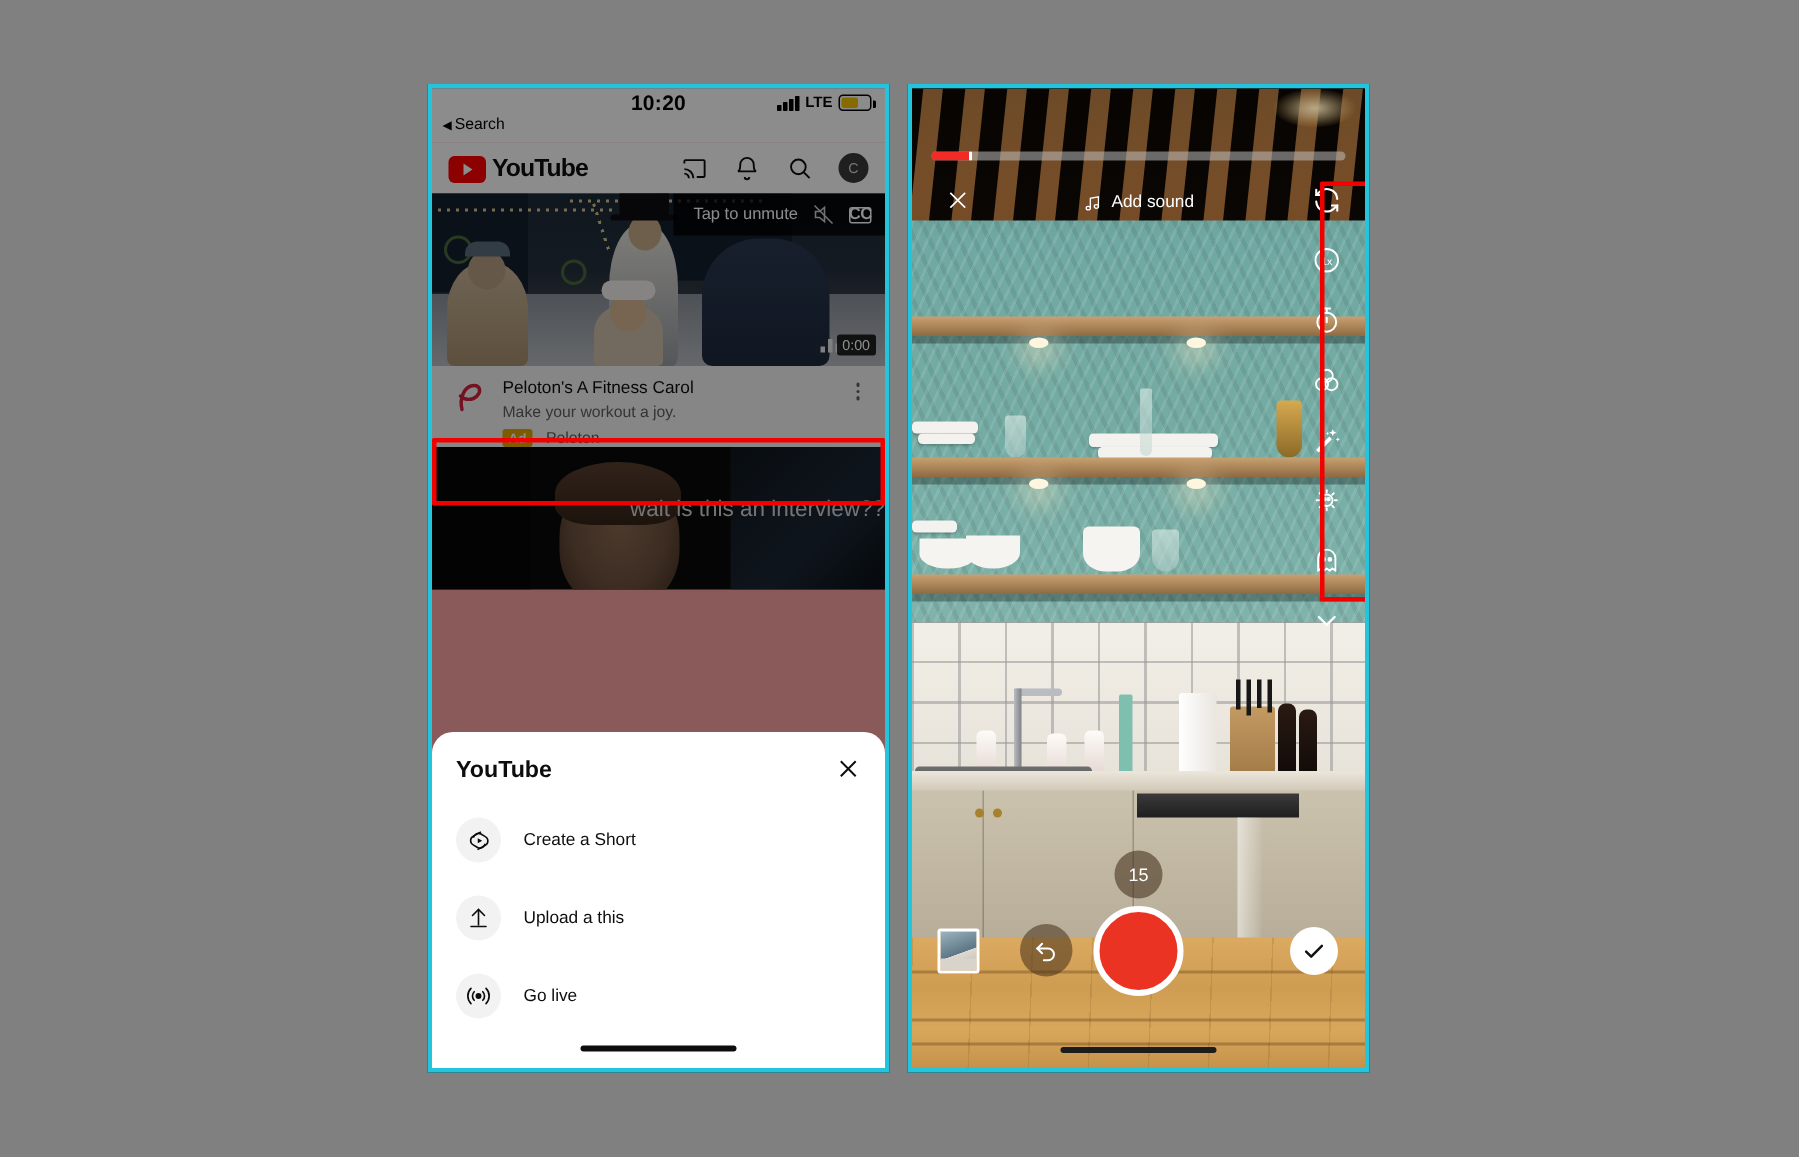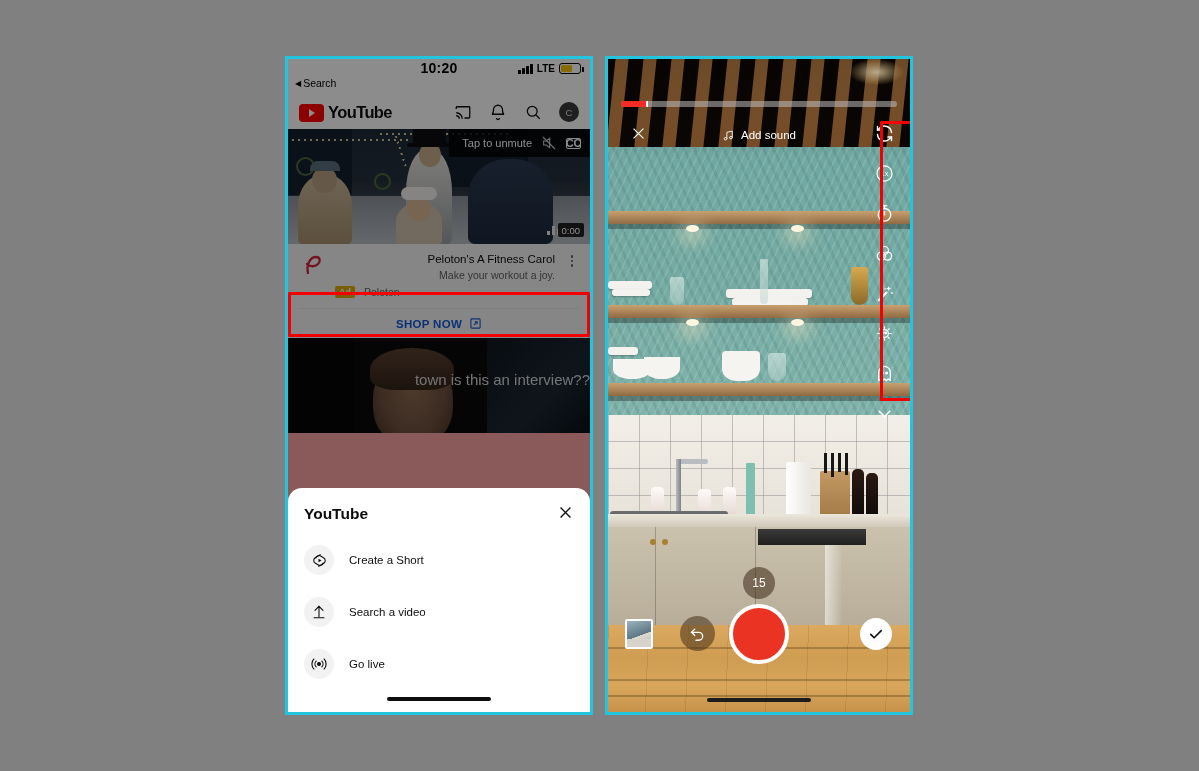--- a/index.html
+++ b/index.html
@@ -94,21 +94,21 @@
     font-size:10px;line-height:14px;padding:3px 7px;z-index:5;max-width:200px;
   }
   .dur{position:absolute;right:6px;bottom:7px;background:rgba(0,0,0,.82);color:#fff;font-size:9.5px;
     padding:1.5px 4px;border-radius:2px;z-index:6;}
   .bars{position:absolute;right:30px;bottom:9px;display:flex;align-items:flex-end;gap:1.5px;z-index:6;}
   .bars i{width:3.5px;background:#e8e8e8;display:block;}
   .bars i:nth-child(1){height:4px}.bars i:nth-child(2){height:9px}.bars i:nth-child(3){height:6px}
 
   
   .ad-block{background:#f4f4f4;padding:8px 11px 0 11px;position:relative;}
-  .ad-row{display:flex;gap:10px;text-align:right;}
+  .ad-row{display:flex;gap:10px;}
   .ad-logo{width:26px;height:26px;flex:0 0 26px;display:flex;align-items:center;justify-content:center;}
   .ad-meta{flex:1;min-width:0;}
   .ad-title{font-size:11.5px;color:#0d0d0d;font-weight:400;line-height:15px;}
   .ad-sub{font-size:10.5px;color:#606060;margin-top:2px;}
   .ad-tagrow{display:flex;align-items:center;gap:9px;margin-top:5px;}
   .ad-tag{background:#e0a800;color:#fff;font-size:9px;font-weight:700;padding:1px 4px;border-radius:2px;}
   .ad-brand{font-size:10.5px;color:#606060;}
   .kebab{width:14px;flex:0 0 14px;display:flex;flex-direction:column;align-items:center;gap:2px;padding-top:3px;}
   .kebab i{width:2.5px;height:2.5px;border-radius:50%;background:#606060;display:block;}
   .shop-now{
@@ -345,36 +345,28 @@
                 <span class="ad-tag">Ad</span>
                 <span class="ad-brand">Peloton</span>
               </div>
             </div>
             <div class="kebab">
                 <i></i>
                 <i></i>
                 <i></i>
               </div>
           </div>
-          <div class="shop-now">
-            <span>SHOP NOW</span>
-            <svg width="13" height="13" viewBox="0 0 24 24" fill="none" stroke="#1558d6" stroke-width="2">
-              <rect x="3.5" y="3.5" width="17" height="17" rx="1.5"></rect>
-                <path d="M9 15l6-6"></path>
-                <path d="M10.5 9H15v4.5"></path>
-            </svg>
-          </div>
         </div>
 
         <div class="vid2">
           <div class="zk-bg"></div>
           <div class="zk-bg2"></div>
           <div class="zk-face"></div>
           <div class="zk-hair"></div>
-          <div class="vid2-cap">town is this an interview??</div>
+          <div class="vid2-cap">wait is this an interview??</div>
         </div>
 
         <div class="yt-dim"></div>
 
         <div class="sheet">
           <div class="sheet-head">
             <span class="sheet-title">YouTube</span>
             <span class="sheet-close">
               <svg width="17" height="17" viewBox="0 0 24 24" fill="none" stroke="#0d0d0d" stroke-width="1.9">
                   <path d="M5 5l14 14M19 5L5 19"></path>
@@ -394,21 +386,21 @@
           </div>
 
           <div class="sheet-item">
             <span class="item-circle">
               <svg width="16" height="16" viewBox="0 0 24 24" fill="none" stroke="#0d0d0d" stroke-width="1.6" stroke-linecap="round">
                 <path d="M12 19V4"></path>
                   <path d="M6 9.5 12 3.5l6 6"></path>
                   <path d="M4.5 20.5h15"></path>
               </svg>
             </span>
-            <span class="item-label">Search a video</span>
+            <span class="item-label">Upload a this</span>
           </div>
 
           <div class="sheet-item">
             <span class="item-circle">
               <svg width="18" height="18" viewBox="0 0 24 24" fill="none" stroke="#0d0d0d" stroke-width="1.5" stroke-linecap="round">
                 <circle cx="12" cy="12" r="1.9" fill="#0d0d0d"></circle>
                 <path d="M8.2 8.2a5.4 5.4 0 0 0 0 7.6"></path>
                   <path d="M15.8 8.2a5.4 5.4 0 0 1 0 7.6"></path>
                 <path d="M5.3 5.3a9.5 9.5 0 0 0 0 13.4"></path>
                   <path d="M18.7 5.3a9.5 9.5 0 0 1 0 13.4"></path>

